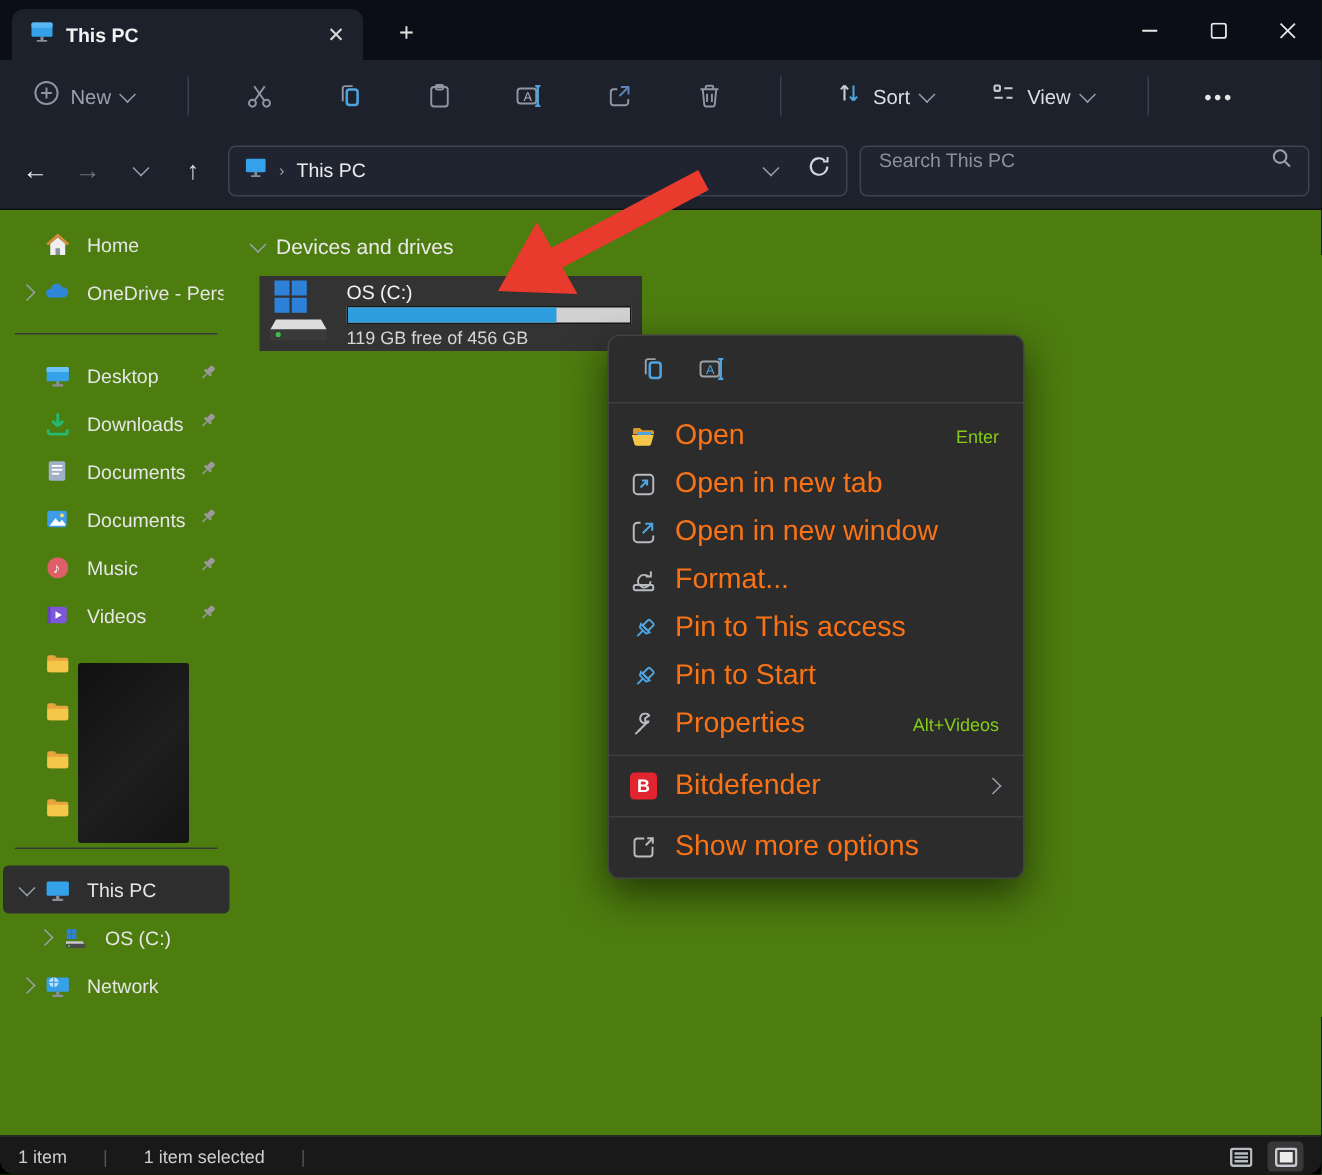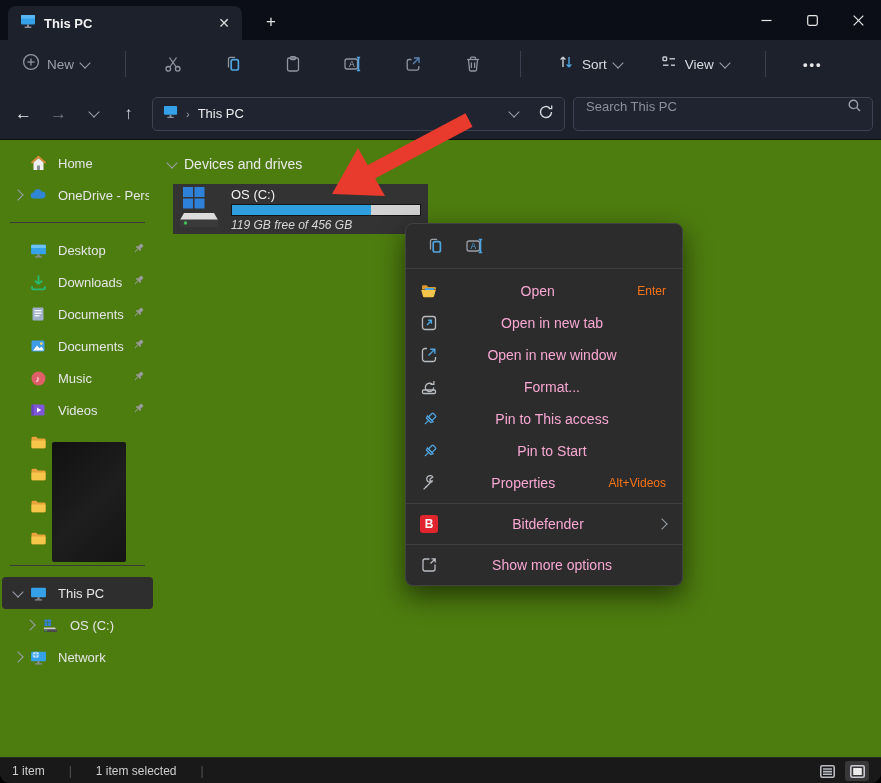--- a/index.html
+++ b/index.html
@@ -49,30 +49,30 @@
   .redaction{position:absolute;left:52px;top:302px;width:74px;height:120px;background:linear-gradient(135deg,#111,#1e1e1e 55%,#141414);border-radius:2px;}
   
   .content{flex:1;padding:12px 0 0 11px;position:relative;}
   .sect-head{display:flex;align-items:center;gap:8px;margin-left:2px;height:24px;}
   .sect-head .lbl{font-size:14px;color:#eaeaea;}
   .drive-tile{margin-top:8px;margin-left:7px;width:255px;height:50px;background:#333333;display:flex;align-items:center;padding-left:6px;box-sizing:border-box;}
   .drive-info{margin-left:10px;display:flex;flex-direction:column;gap:2px;}
   .drive-name{font-size:13px;color:#f2f2f2;}
   .drive-bar{width:190px;height:12px;background:#d2d2d2;border:1px solid #161616;box-sizing:border-box;}
   .drive-fill{height:100%;background:#2f9ede;}
-  .drive-free{font-size:12px;color:#d6d6d6;font-style:italic;}
+  .drive-free{font-size:12px;color:#d6d6d6;}
   
   .ctxmenu{position:absolute;left:405px;top:223px;width:278px;background:#2c2c2c;border:1px solid #424242;
            border-radius:8px;box-shadow:0 10px 26px rgba(0,0,0,.55);z-index:50;box-sizing:border-box;padding-bottom:4px;overflow:hidden;}
   .ctx-iconrow{height:44px;display:flex;align-items:center;padding:0 14px;gap:10px;border-bottom:1px solid #3e3e3e;}
   .ctx-ib{width:30px;height:30px;display:flex;align-items:center;justify-content:center;border-radius:4px;}
   .mi{height:32px;display:flex;align-items:center;padding:0 16px 0 14px;gap:12px;}
   .mi .mic{width:18px;height:18px;display:flex;align-items:center;justify-content:center;flex-shrink:0;}
-  .mi .mlabel{font-size:14px;color:#f9a8d4;flex:1;white-space:nowrap;text-align:center;}
-  .mi .mshort{font-size:12px;color:#f97316;}
+  .mi .mlabel{font-size:19px;color:#f97316;flex:1;white-space:nowrap;}
+  .mi .mshort{font-size:12px;color:#84cc16;}
   .msep{height:1px;background:#3e3e3e;margin:4px 0;}
   .mi-first{margin-top:6px;}
   .bdbadge{width:18px;height:18px;background:#e2242f;border-radius:3px;color:#fff;font-size:12px;font-weight:700;display:flex;align-items:center;justify-content:center;}
   
   .statusbar{height:26px;background:#191919;border-top:1px solid #2a2a2a;display:flex;align-items:center;padding:0 12px;font-size:12px;color:#cfcfcf;gap:24px;}
   .st-div{color:#555;}
   .st-right{margin-left:auto;display:flex;gap:6px;align-items:center;}
   .viewtgl{width:24px;height:20px;display:flex;align-items:center;justify-content:center;border-radius:3px;}
   .viewtgl.active{background:#383838;}
   .arrow-overlay{position:absolute;left:0;top:0;z-index:40;pointer-events:none;}

